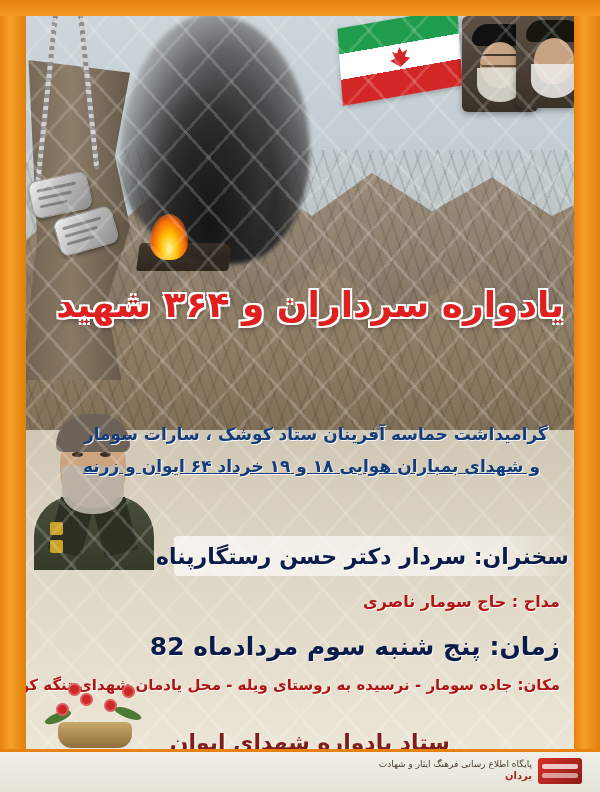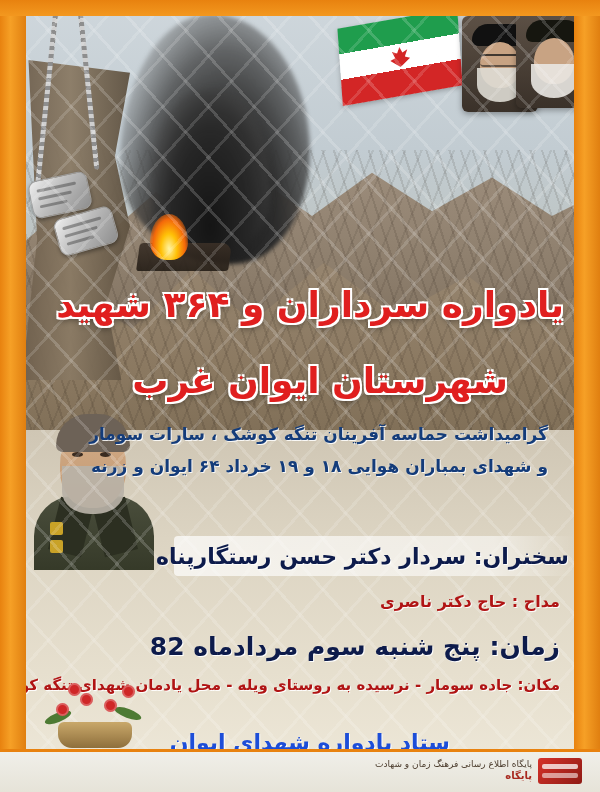--- a/index.html
+++ b/index.html
@@ -332,21 +332,21 @@
   .h1 { top: 284px; }
   .h2 { top: 360px; right: 92px; }
 
   .subline {
     right: 52px;
     font-size: 17px;
     color: #143c7a;
     text-shadow: 1px 1px 0 rgba(255,255,255,.85);
   }
   .s1 { top: 424px; }
-  .s2 { top: 456px; right: 52px; }
+  .s2 { top: 456px; right: 60px; text-decoration: underline; }
 
   .speaker-bar {
     position: absolute;
     right: 26px; top: 536px;
     width: 400px; height: 40px;
     background: linear-gradient(to left, rgba(255,255,255,0.0) 0%, rgba(255,255,255,0.55) 20%, rgba(255,255,255,0.7) 100%);
     border-radius: 4px;
   }
   .speaker-txt {
     top: 544px; right: 31px;
@@ -369,21 +369,21 @@
   }
   .place {
     top: 676px; right: 40px;
     font-size: 15px;
     color: #b01414;
     text-shadow: 1px 1px 0 rgba(255,255,255,.9);
   }
   .organizer {
     top: 730px; right: 150px;
     font-size: 22px;
-    color: #1d4ed8;
+    color: #7f1d1d;
     text-shadow: 1px 1px 0 rgba(255,255,255,.95);
   }
 
   
   .logo-block {
     position: absolute;
     right: 18px; bottom: 4px;
     height: 34px;
     display: flex;
     align-items: center;
@@ -497,29 +497,28 @@
     <div class="eye eye-l"></div>
     <div class="eye eye-r"></div>
     <div class="beard"></div>
     <div class="badge badge-1"></div>
     <div class="badge badge-2"></div>
   </div>
 
   <div class="wire-net"></div>
 
   <div class="txt headline h1">یادواره سرداران و ۳۶۴ شهید</div>
-  <div class="txt headline h2">شهرستان ایوان غرب</div>
-
-  <div class="txt subline s1">گرامیداشت حماسه آفرینان تنگه کوشک ، سارات سومار</div>
+
+  <div class="txt subline s1">گرامیداشت حماسه آفرینان ستاد کوشک ، سارات سومار</div>
   <div class="txt subline s2">و شهدای بمباران هوایی ۱۸ و ۱۹ خرداد ۶۴ ایوان و زرنه</div>
 
   <div class="speaker-bar"></div>
   <div class="txt speaker-txt">سخنران: سردار دکتر حسن رستگارپناه</div>
 
-  <div class="txt maddah">مداح : حاج دکتر ناصری</div>
+  <div class="txt maddah">مداح : حاج سومار ناصری</div>
   <div class="txt time">زمان: پنج شنبه سوم مردادماه 82</div>
   <div class="txt place">مکان: جاده سومار - نرسیده به روستای ویله - محل یادمان شهدای تنگه کوشک</div>
   <div class="txt organizer">ستاد یادواره شهدای ایوان</div>
 
   <div class="wreath">
     <div class="vase"></div>
     <div class="leafy" style="left:10px; bottom:26px;"></div>
     <div class="leafy" style="left:80px; bottom:30px; transform:rotate(20deg);"></div>
     <div class="petal" style="left:22px; bottom:32px;"></div>
     <div class="petal" style="left:46px; bottom:42px;"></div>
@@ -529,18 +528,18 @@
   </div>
 
   <div class="frame-left"></div>
   <div class="frame-right"></div>
   <div class="frame-top"></div>
   <div class="frame-bottom-bar"></div>
 
   <div class="logo-block">
     <div class="logo-mark"></div>
     <div class="logo-text">
-      <div class="l1">پایگاه اطلاع رسانی فرهنگ زمان و شهادت</div>
-      <div class="l2">پایگاه</div>
+      <div class="l1">پایگاه اطلاع رسانی فرهنگ ایثار و شهادت</div>
+      <div class="l2">یزدان</div>
     </div>
   </div>
 
 </div>
 
 </body></html>

